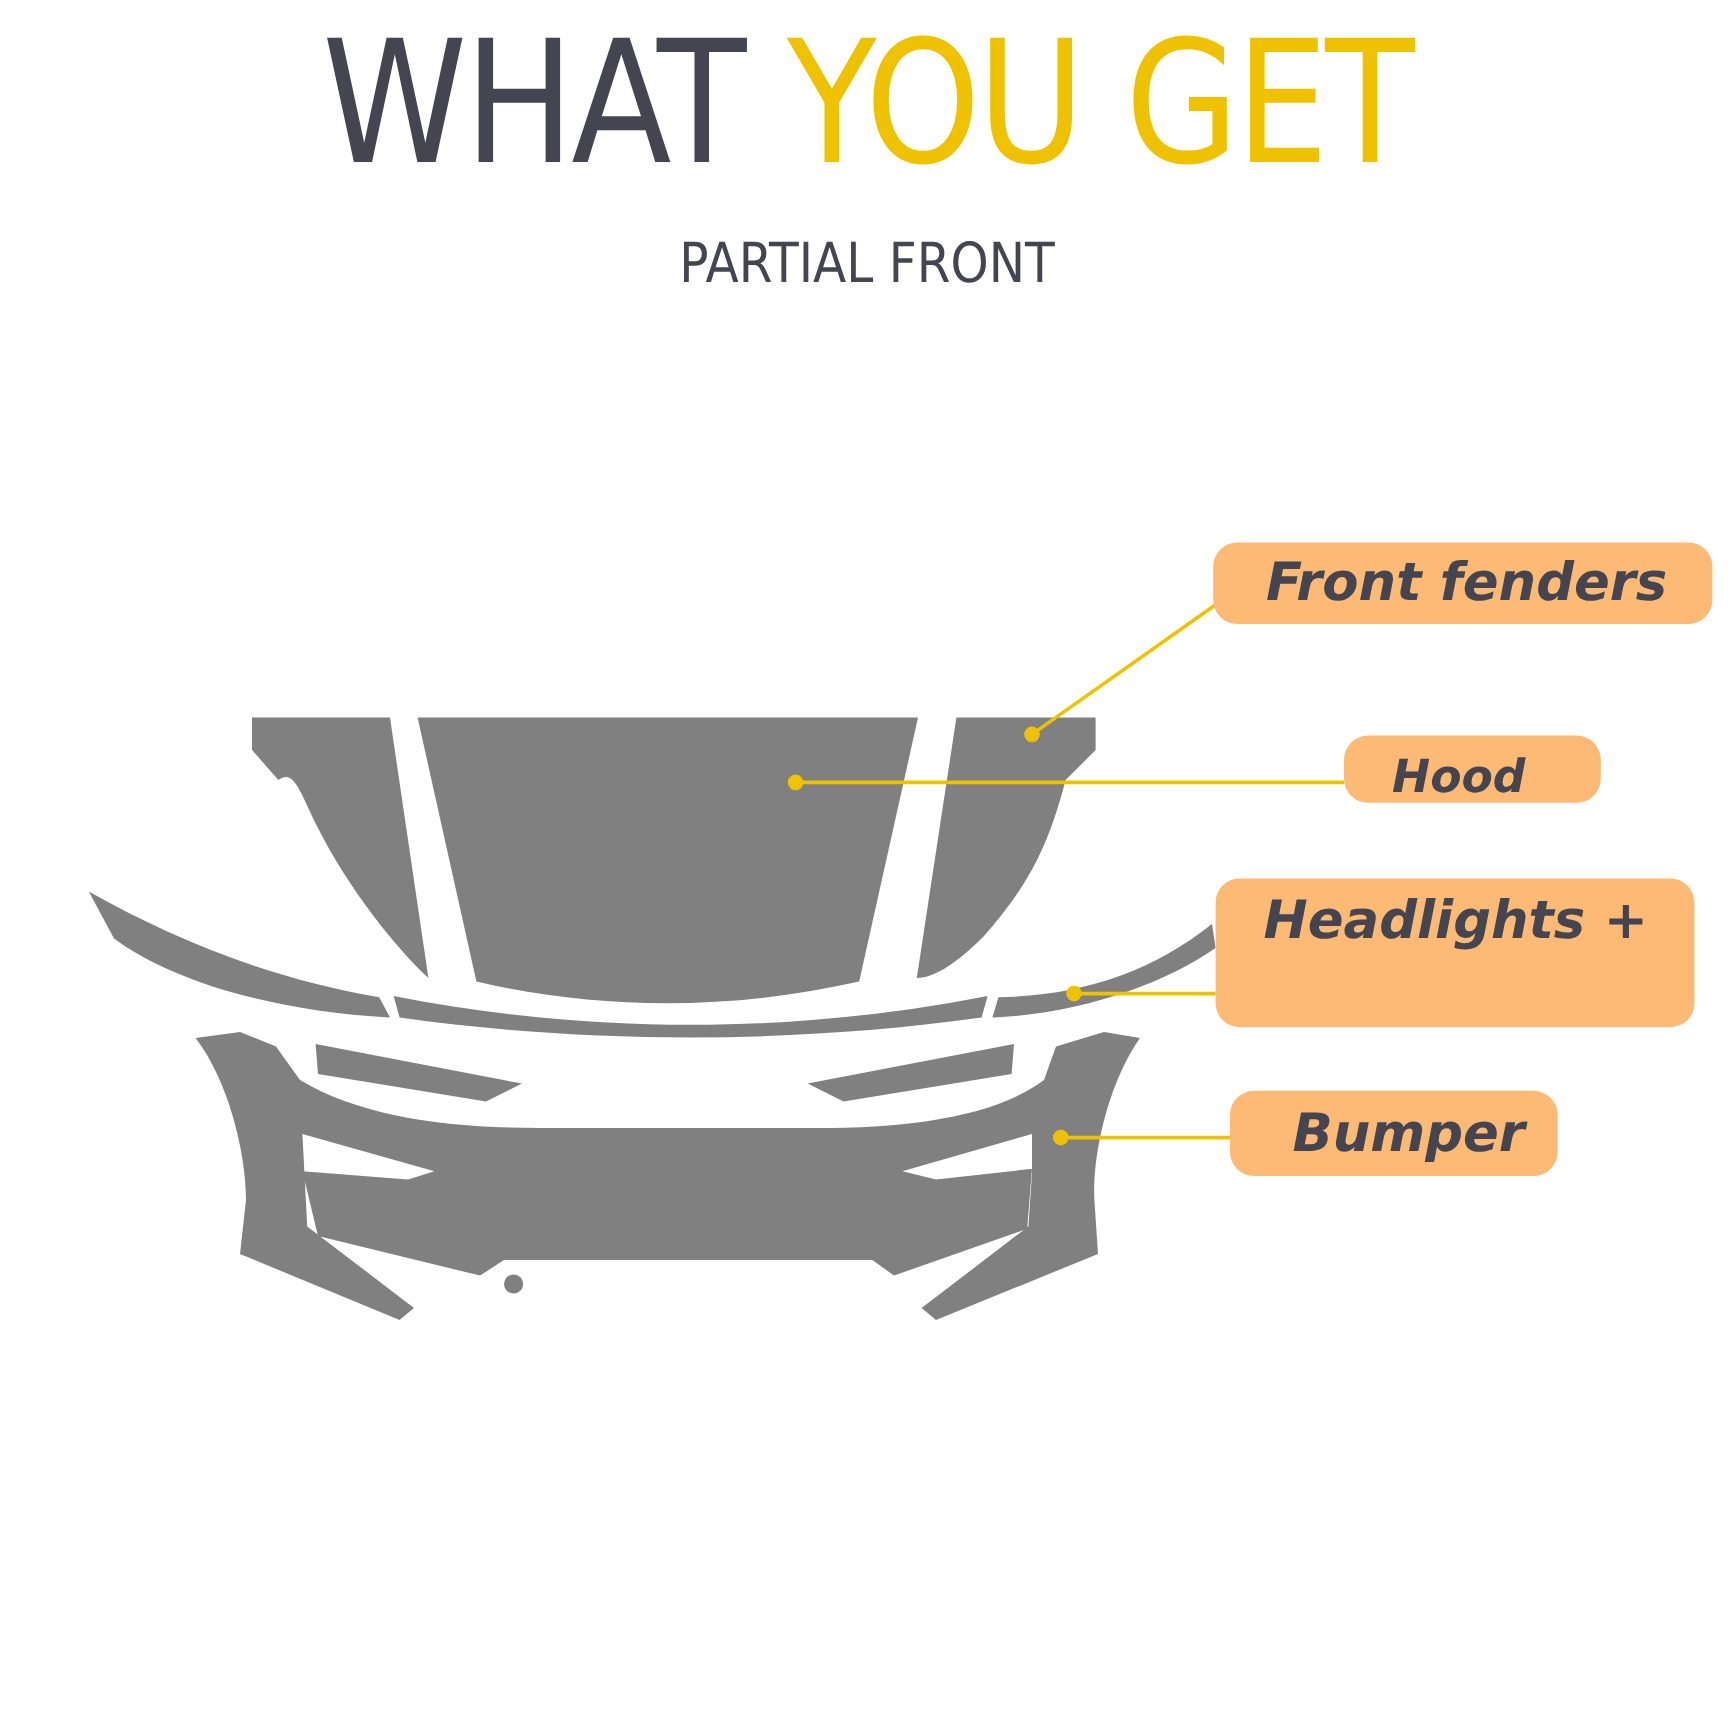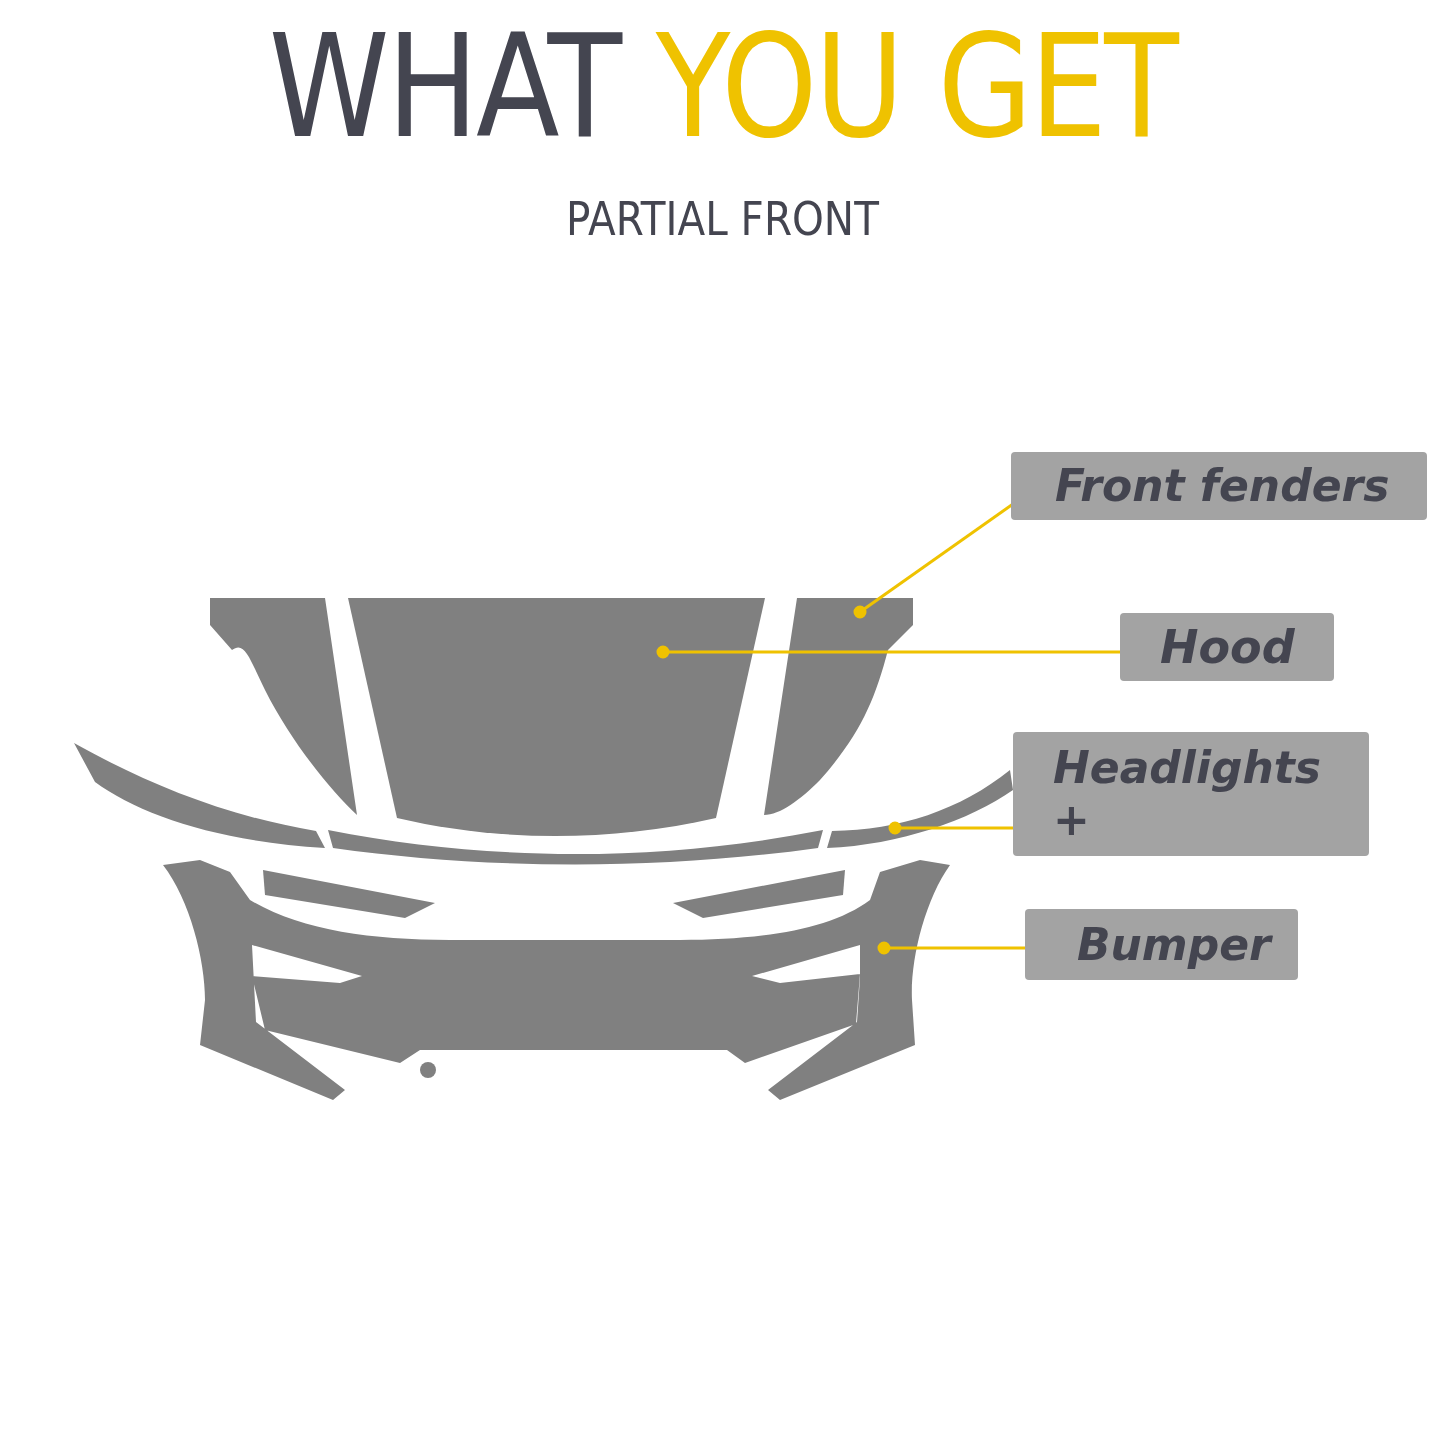--- a/index.html
+++ b/index.html
@@ -7,29 +7,29 @@
          font-family: "Liberation Sans", sans-serif; }
   .title { position: absolute; left: 0; top: 22px; width: 1445px; text-align: center;
            font-size: 142px; line-height: 130px; font-weight: 500; letter-spacing: -3px;
            font-family: "DejaVu Sans", sans-serif; transform: scaleX(0.86); transform-origin: center; }
   .title .dark { color: #444550; }
   .title .accent { color: #efc200; }
   .subtitle { position: absolute; left: 0; top: 192px; width: 1445px; text-align: center;
               font-size: 46px; color: #444550; font-family: "DejaVu Sans", sans-serif;
               transform: scaleX(0.88); transform-origin: center; }
   svg.diagram { position: absolute; left: 0; top: 0; }
-  .badge { position: absolute; background: #a3a3a3; border-radius: 4px; color: #444550;
+  .badge { position: absolute; background: #fdba74; border-radius: 20px; color: #444550;
            font-family: "DejaVu Sans", sans-serif; font-weight: bold; font-style: italic;
            box-sizing: border-box; }
   .badge span { display: block; }
   #b-fenders { left: 1011px; top: 452px; width: 416px; height: 68px; font-size: 44px;
                padding-left: 44px; line-height: 68px; }
-  #b-hood { left: 1120px; top: 613px; width: 214px; height: 68px; font-size: 46px;
+  #b-hood { left: 1120px; top: 613px; width: 214px; height: 56px; font-size: 38px;
             padding-left: 40px; line-height: 68px; }
-  #b-headlights { left: 1013px; top: 732px; width: 356px; height: 124px; font-size: 44px;
+  #b-headlights { left: 1013px; top: 732px; width: 399px; height: 124px; font-size: 44px;
                   padding-left: 40px; padding-top: 10px; line-height: 52px; }
   #b-bumper { left: 1025px; top: 909px; width: 273px; height: 71px; font-size: 44px;
               padding-left: 52px; line-height: 71px; }
 </style>
 </head>
 <body>
 
 <div class="title">
   <span class="dark">WHAT</span>
   <span class="accent">YOU GET</span>

